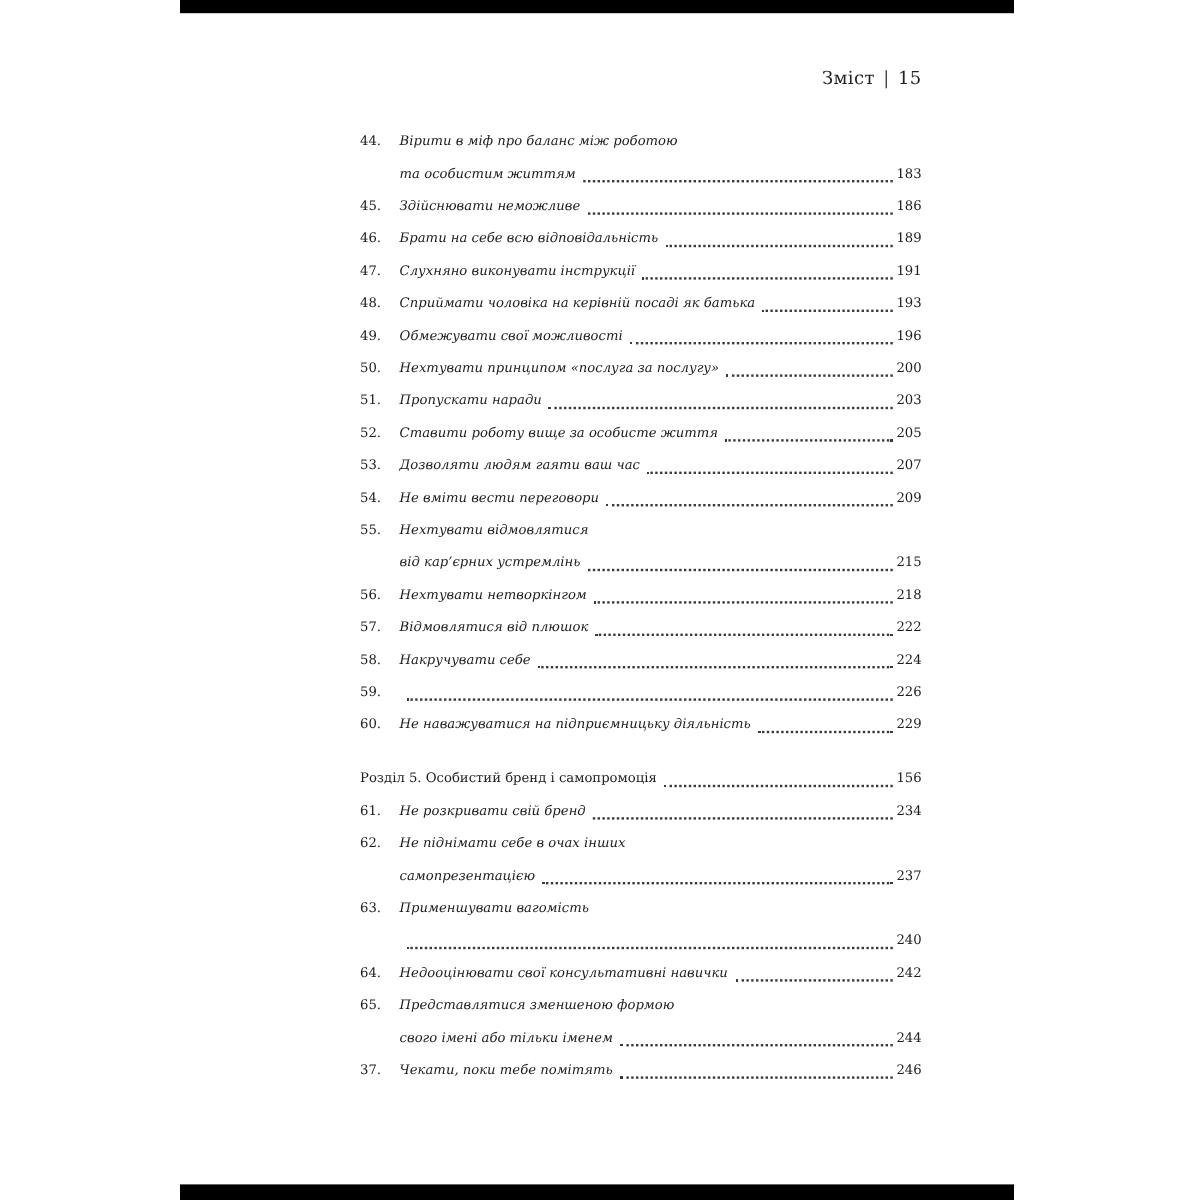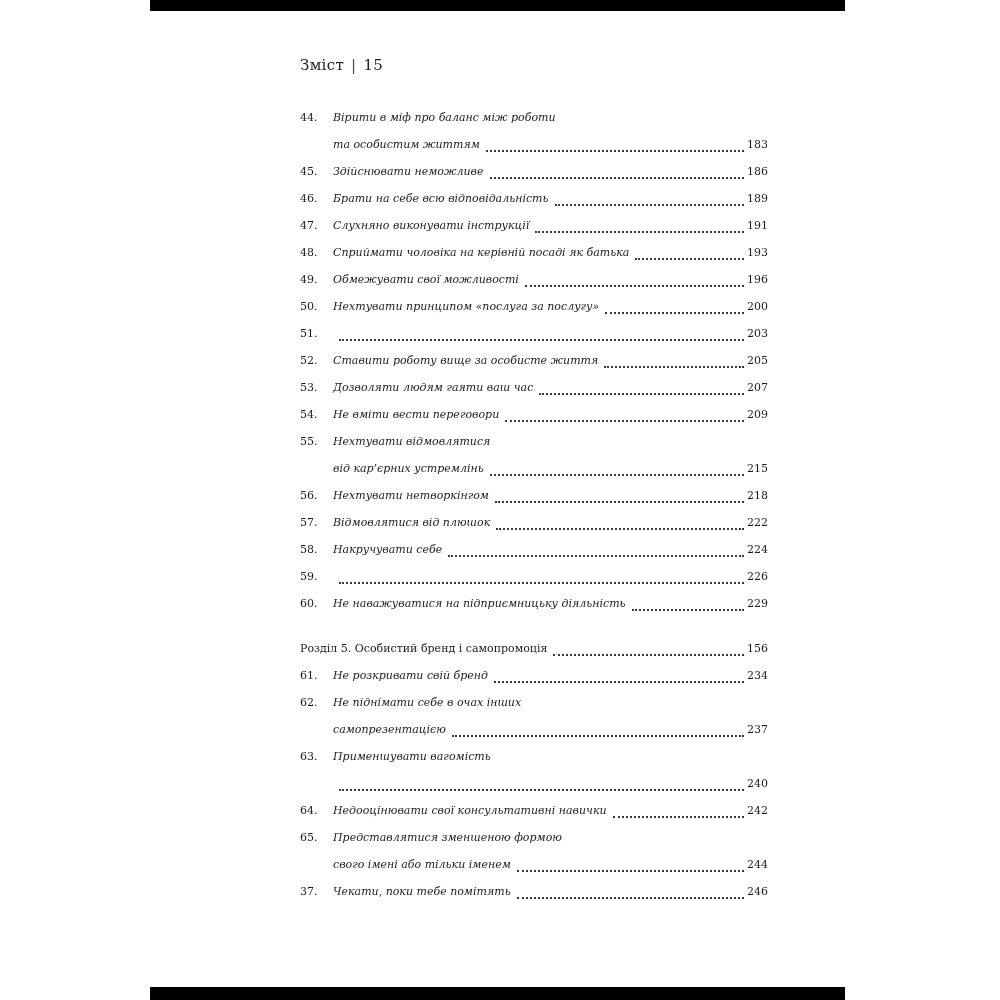--- a/index.html
+++ b/index.html
@@ -23,21 +23,21 @@
     background: #000000;
   }
   .edge-bar.top { top: 0; }
   .edge-bar.bottom { top: 987px; height: 13px; }
 
   .running-header {
     position: absolute;
     top: 56px;
     left: 300px;
     width: 468px;
-    text-align: left;
+    text-align: right;
     font-size: 15px;
     letter-spacing: 0.3px;
     color: #222;
   }
   .running-header .sep {
     padding: 0 7px;
     color: #444;
   }
 
   .toc {
@@ -95,21 +95,21 @@
 
 <div class="running-header">
   <span>Зміст</span><span class="sep">|</span><span>15</span>
 </div>
 
 <div class="toc">
     <div class="entry">
       <span class="num">44.</span>
       <div class="entry-body">
         <div class="line">
-          <span class="text">Вірити в міф про баланс між роботи</span>
+          <span class="text">Вірити в міф про баланс між роботою</span>
         </div>
         <div class="line">
           <span class="text">та особистим життям</span>
           <span class="leader"></span>
           <span class="pagenum">183</span>
         </div>
       </div>
     </div>
     <div class="entry">
       <span class="num">45.</span>
@@ -168,20 +168,21 @@
           <span class="text">Нехтувати принципом «послуга за послугу»</span>
           <span class="leader"></span>
           <span class="pagenum">200</span>
         </div>
       </div>
     </div>
     <div class="entry">
       <span class="num">51.</span>
       <div class="entry-body">
         <div class="line">
+          <span class="text">Пропускати наради</span>
           <span class="leader"></span>
           <span class="pagenum">203</span>
         </div>
       </div>
     </div>
     <div class="entry">
       <span class="num">52.</span>
       <div class="entry-body">
         <div class="line">
           <span class="text">Ставити роботу вище за особисте життя</span>

